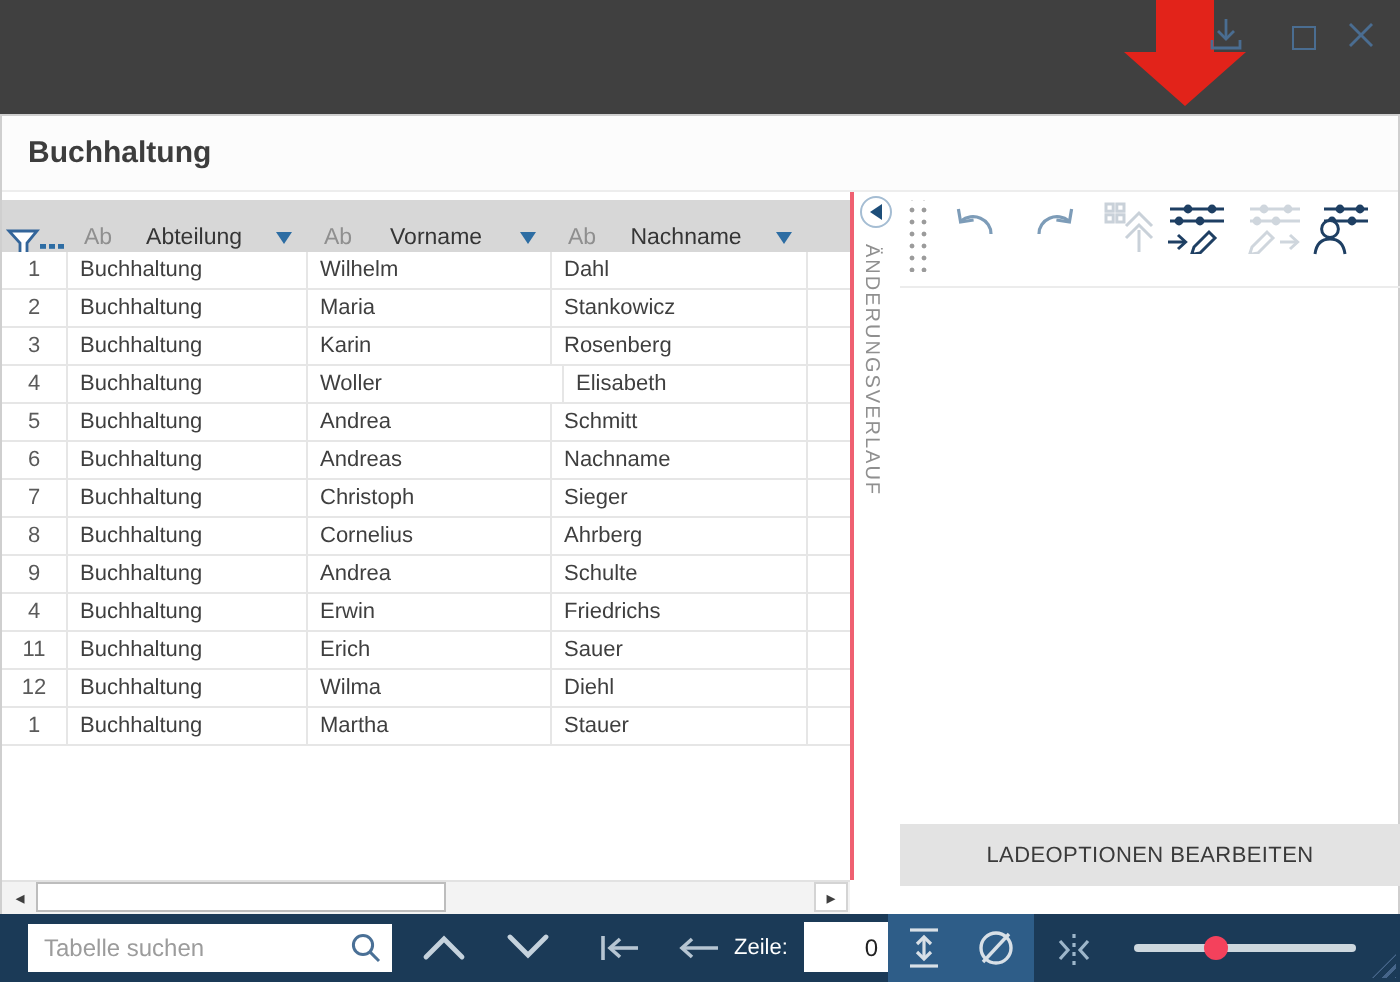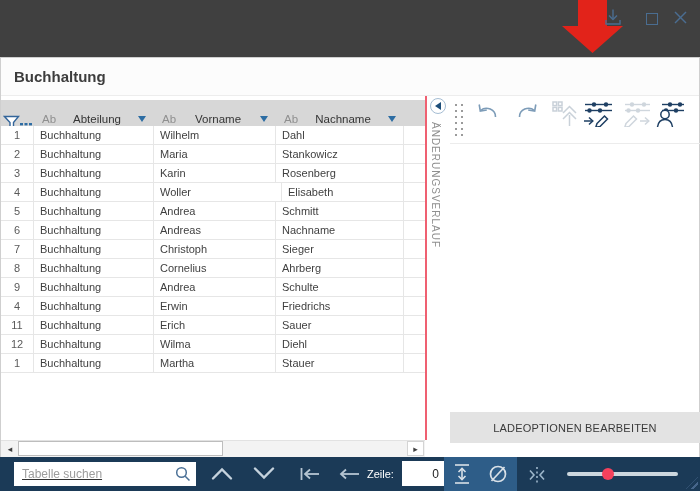--- a/index.html
+++ b/index.html
@@ -50,21 +50,21 @@
   .grip{left:452px;top:100px;width:13px;height:36px;background-image:radial-gradient(circle,#9b9b9b 1px,transparent 1.4px);background-size:6px 6px;background-position:1px 2px;}
   .panel-sep{left:450px;top:143px;width:250px;height:1px;background:#ececec;}
   .pt-btn{position:absolute;top:101px;background:none;border:none;padding:0;display:flex;align-items:center;justify-content:center;}
   .pt-undo{left:474px;} .pt-redo{left:514px;} .pt-loadall{left:552px;} .pt-edit{left:583px;} .pt-apply{left:623px;} .pt-user{left:656px;}
   .pink-line{left:450px;top:414px;width:250px;height:2px;background:#f49aa5;}
   .load-btn{left:450px;top:412px;width:250px;height:31px;background:#e3e3e3;border:none;font-size:11px;color:#3a3a3a;font-family:inherit;letter-spacing:.2px;}
 
   
   .bottombar{left:0;top:457px;width:700px;height:34px;background:#1b3a57;}
   .search-wrap{position:absolute;left:14px;top:5px;width:182px;height:24px;background:#fff;box-sizing:border-box;}
-  .search-input{position:absolute;left:0;top:0;width:100%;height:100%;border:none;outline:none;padding:0 26px 0 8px;font-size:12px;color:#333;font-family:inherit;box-sizing:border-box;text-decoration:underline;}
+  .search-input{position:absolute;left:0;top:0;width:100%;height:100%;border:none;outline:none;padding:0 26px 0 8px;font-size:12px;color:#333;font-family:inherit;box-sizing:border-box;}
   .search-input::placeholder{color:#9c9c9c;}
   .search-icon{position:absolute;right:5px;top:4px;}
   .bb-btn{position:absolute;background:none;border:none;padding:0;display:flex;align-items:center;justify-content:center;}
   .bb-chevup{left:211px;top:9px;} .bb-chevdown{left:253px;top:9px;}
   .bb-first{left:298px;top:9px;}  .bb-prev{left:337px;top:9px;}
   .zeile-label{position:absolute;left:367px;top:11px;font-size:11px;color:#fff;}
   .row-input{position:absolute;left:402px;top:4px;width:44px;height:25px;border:none;outline:none;text-align:right;padding:0 7px;font-size:12px;color:#222;box-sizing:border-box;font-family:inherit;background:#fff;}
   .blue-seg{position:absolute;left:444px;top:0;width:73px;height:34px;background:#2e5d88;}
   .bb-fitrows{left:450px;top:6px;} .bb-empty{left:486px;top:6px;} .bb-fitcols{left:527px;top:8px;}
   .slider-track{position:absolute;left:567px;top:15px;width:111px;height:4px;background:#cdd7de;border-radius:2px;}

